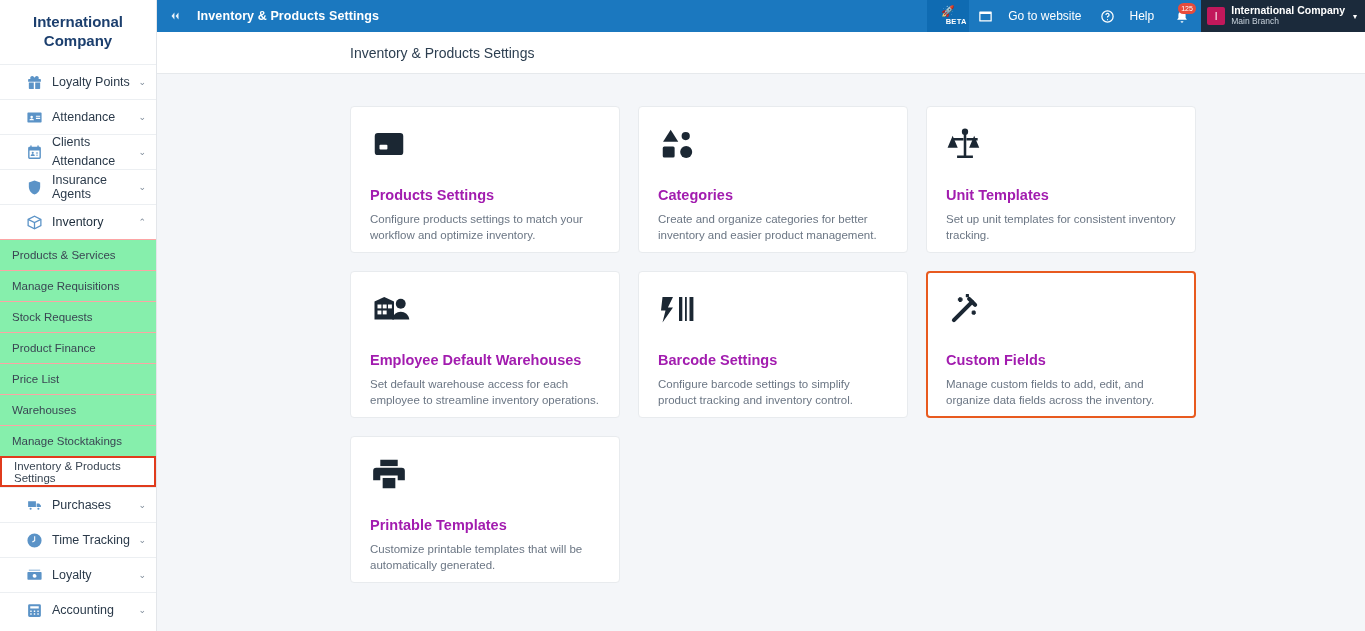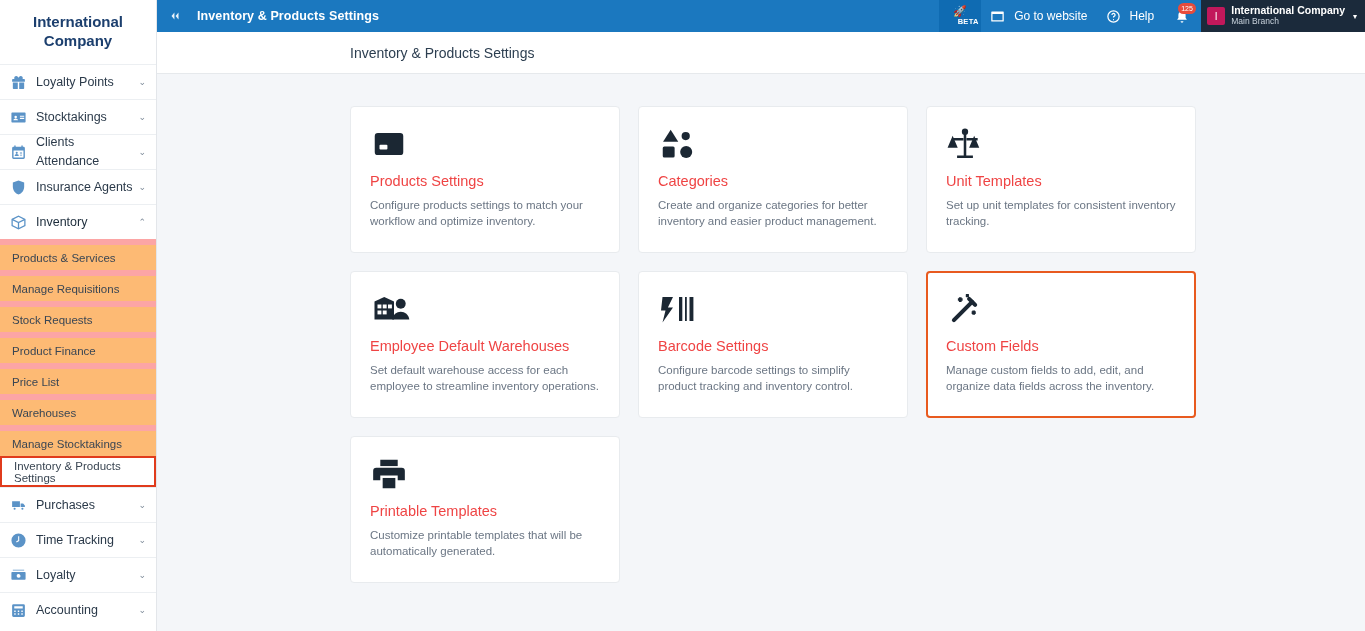--- a/index.html
+++ b/index.html
@@ -23,21 +23,21 @@
   .brand {
     padding: 12px 10px 14px 10px;
     text-align: center;
     font-size: 15px;
     font-weight: bold;
     color: #1c3f6e;
     line-height: 19px;
   }
   .nav-group {
     display: flex; align-items: center;
-    padding: 0 10px 0 8px;
+    padding: 0 10px 0 24px;
     height: 35px;
     border-top: 1px solid #eceff2;
     font-size: 12.5px;
     color: #2b3a4a;
     cursor: pointer;
     position: relative;
   }
   .nav-group .gicon {
     width: 20px; height: 20px; margin-right: 8px;
     display: flex; align-items: center; justify-content: center;
@@ -48,23 +48,23 @@
     font-size: 9px; color: #7d8a99; margin-left: 4px;
   }
   .nav-group.two-line .glabel { line-height: 19px; }
   .nav-group.active { color: #1b2b3a; }
 
   .sub-item {
     height: 31px; display: flex; align-items: center;
     padding-left: 12px;
     font-size: 11.5px;
     color: #3a4653;
-    border-top: 6px solid #fca5a5;
+    border-top: 1px solid #fca5a5;
     cursor: pointer;
-    background: #fdba74;
+    background: #86efac;
   }
   .sub-item.selected {
     border: 2px solid #e03b1c;
     height: 31px;
     background: #fff;
     font-weight: normal;
   }
 
   
   .main { flex: 1 1 auto; height: 631px; position: relative; background: #f4f6f9; }
@@ -82,21 +82,21 @@
   .topbar-title { font-size: 12.5px; font-weight: bold; margin-left: 4px; letter-spacing: .1px; }
   .topbar-right { margin-left: auto; display: flex; align-items: center; height: 32px; }
   .beta-box {
     width: 42px; height: 32px; background: #0f6bb2;
     display: flex; flex-direction: column; align-items: center; justify-content: center;
     cursor: pointer;
   }
   .beta-box .rocket { font-size: 11px; line-height: 11px; }
   .beta-box .beta-txt { font-size: 7.5px; font-weight: bold; letter-spacing: .3px; margin-left: 16px; }
   .tb-item {
-    display: flex; align-items: center; gap: 9px;
+    display: flex; align-items: center; gap: 15px;
     padding: 0 9px; height: 32px; font-size: 12px; cursor: pointer; color: #fff;
   }
   .tb-icon { display: flex; align-items: center; }
   .notif-wrap { position: relative; padding: 0 11px; display:flex; align-items:center; height:32px; cursor:pointer;}
   .notif-badge {
     position: absolute; top: 3px; left: 15px;
     background: #e74c3c; color: #fff;
     font-size: 7px; line-height: 9px;
     border-radius: 7px; padding: 1px 3px; min-width: 15px; text-align: center;
   }
@@ -137,22 +137,22 @@
     height: 147px;
     cursor: pointer;
     position: relative;
   }
   .card.highlight {
     border: 2px solid #e85a1f;
     padding: 17px 18px 11px 18px;
   }
   .card-icon { height: 42px; color: #1b2733; display: flex; align-items: flex-start; }
   .card-title {
-    font-size: 14.5px; font-weight: normal; color: #ef4444;
-    margin-top: 6px; margin-bottom: 8px;
+    font-size: 14.5px; font-weight: bold; color: #a21caf;
+    margin-top: 20px; margin-bottom: 8px;
   }
   .card-desc { font-size: 11.5px; color: #6b7684; line-height: 16px; }
 </style>
 </head>
 <body>
 
 <div id="app">
 
   <div class="sidebar">
     <div class="brand">
@@ -169,21 +169,21 @@
       <span class="glabel">Loyalty Points</span>
       <span class="chev">⌄</span>
     </div>
 
     <div class="nav-group">
       <span class="gicon">
         <svg width="17" height="17" viewBox="0 0 24 24" fill="currentColor">
             <path d="M21 5H3a1 1 0 0 0-1 1v12a1 1 0 0 0 1 1h18a1 1 0 0 0 1-1V6a1 1 0 0 0-1-1zM8 9.5A1.8 1.8 0 1 1 6.2 11 1.8 1.8 0 0 1 8 9.5zm3.3 6.5H4.7c.2-1.6 1.7-2.6 3.3-2.6s3.1 1 3.3 2.6zM20 14h-6v-1.5h6zm0-3h-6V9.5h6z"></path>
           </svg>
       </span>
-      <span class="glabel">Stocktakings</span>
+      <span class="glabel">Attendance</span>
       <span class="chev">⌄</span>
     </div>
 
     <div class="nav-group two-line">
       <span class="gicon">
         <svg width="17" height="17" viewBox="0 0 24 24" fill="currentColor">
             <path d="M19 4h-1V2h-2v2H8V2H6v2H5a2 2 0 0 0-2 2v13a2 2 0 0 0 2 2h14a2 2 0 0 0 2-2V6a2 2 0 0 0-2-2zm0 15H5V9h14zM9.5 11a1.5 1.5 0 1 1-1.5 1.5A1.5 1.5 0 0 1 9.5 11zm3 6h-6a3 3 0 0 1 6 0zM17 12h-3v1.3h3zm0 3h-3v1.3h3z"></path>
           </svg>
       </span>
       <span class="glabel">Clients Attendance</span>

